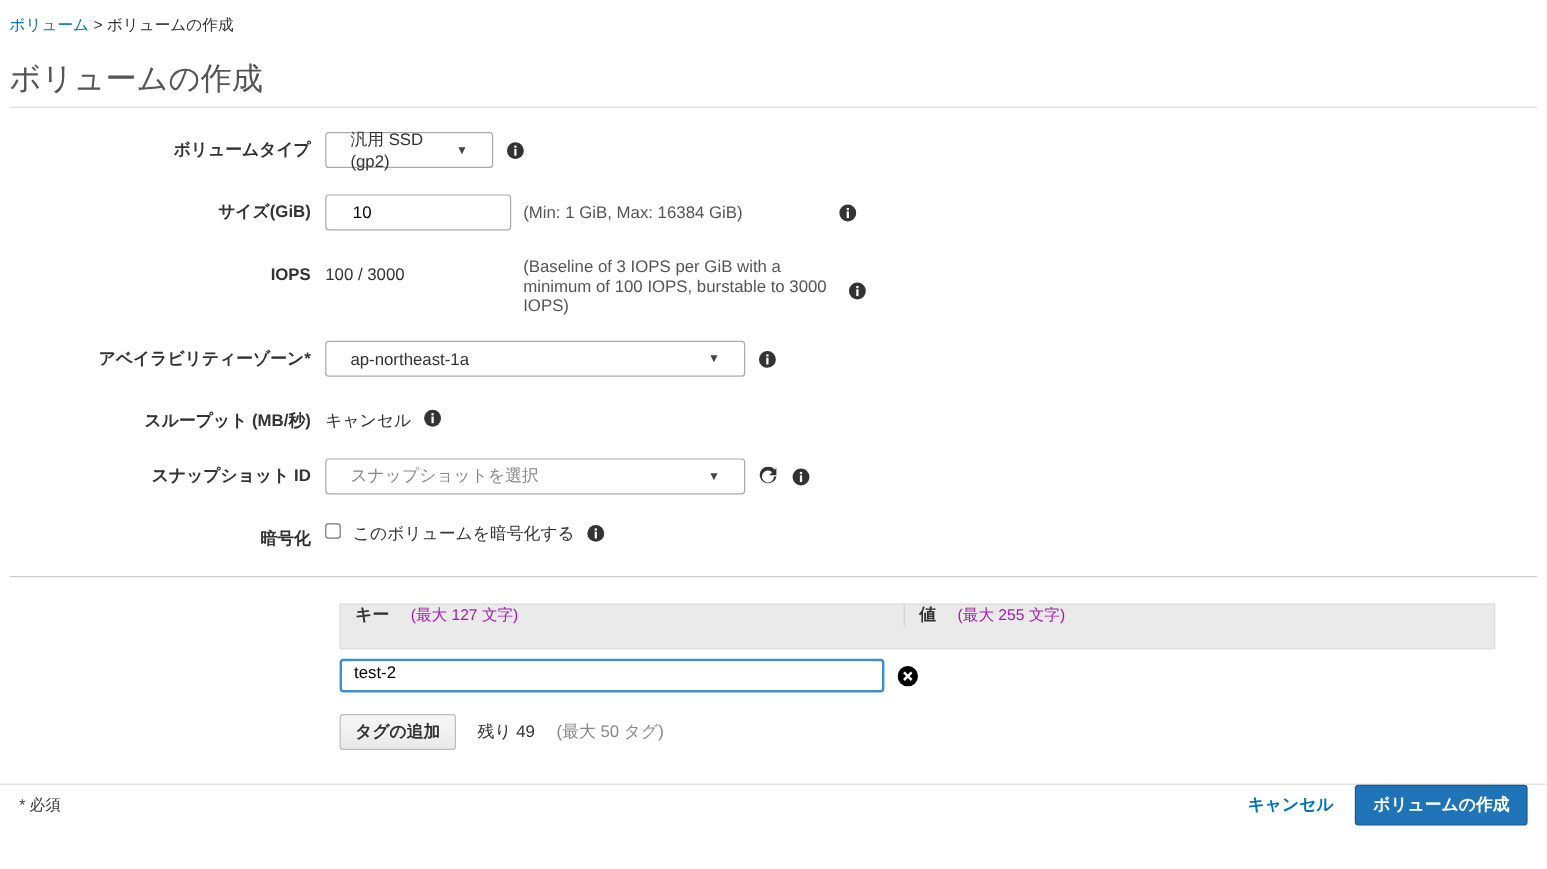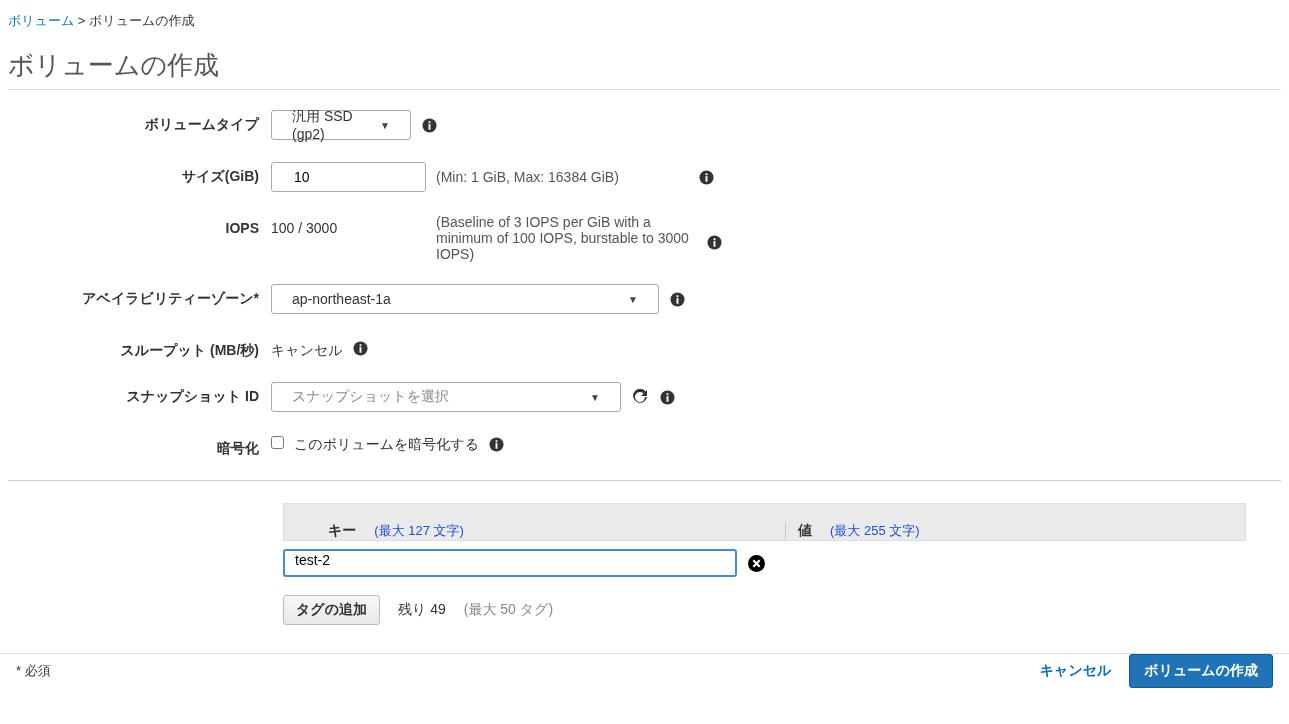--- a/index.html
+++ b/index.html
@@ -56,31 +56,30 @@
   .refresh-icon svg { fill: #333; }
   .refresh-icon { width: 18px; height: 18px; display: inline-flex; align-items:center; justify-content:center; }
   .plain-val { padding-top: 6px; color: #333; }
   .hint { color: #555; font-size: 14px; }
   .iops-hint { max-width: 260px; }
   .checkbox-line { display: flex; align-items: flex-start; gap: 10px; padding-top: 2px; }
   input[type=checkbox] { margin: 0; }
   .section-hr { border-top: 1px solid #ccc; margin: 10px 0 22px 0; }
   .tags-area { margin-left: 275px; margin-right: 35px; }
   .tags-header {
-    display: flex; align-items: flex-end;
+    display: flex; align-items: flex-start;
     background: #eaeaea;
     border: 1px solid #ddd;
     height: 38px;
     font-size: 13px;
-    padding-left: 32px;
   }
   .tags-header .th { display: flex; align-items: center; gap: 18px; padding: 0 12px; }
   .th-key { width: 470px; border-right: 1px solid #ccc; }
   .tags-header .th-label { font-weight: 700; font-size: 14px; }
-  .tags-header .th-hint { color: #1d4ed8; font-size: 13px; }
+  .tags-header .th-hint { color: #a21caf; font-size: 13px; }
   .tag-row { display: flex; align-items: center; margin-top: 8px; gap: 10px; }
   .tag-input {
     border: 1px solid #aaa; border-radius: 3px; height: 28px; padding: 0 8px; font-size: 14px;
   }
   .tag-input input { border:none; outline:none; width:100%; font-size:14px; }
   .tag-key-input { width: 454px; }
   .tag-val-input { width: 454px; border: 2px solid #3e8ed0; }
   .remove-icon {
     width: 18px; height: 18px; display:inline-flex; align-items:center; justify-content:center;
   }
@@ -161,21 +160,21 @@
             <rect x="7" y="6.5" width="2" height="6" fill="#fff"></rect>
             <rect x="7" y="3.5" width="2" height="2" fill="#fff"></rect>
           </svg>
       </span>
     </div>
   </div>
 
   <div class="form-row">
     <div class="form-label">アベイラビリティーゾーン*</div>
     <div class="form-control-area">
-      <div class="select-wrap" style="width:388px">
+      <div class="select-wrap" style="width:350px">
         <span class="select-text">ap-northeast-1a</span>
         <span class="caret">▼</span>
       </div>
       <span class="info-icon">
         <svg viewBox="0 0 16 16" width="15" height="15">
             <circle cx="8" cy="8" r="7.5"></circle>
             <rect x="7" y="6.5" width="2" height="6" fill="#fff"></rect>
             <rect x="7" y="3.5" width="2" height="2" fill="#fff"></rect>
           </svg>
       </span>

